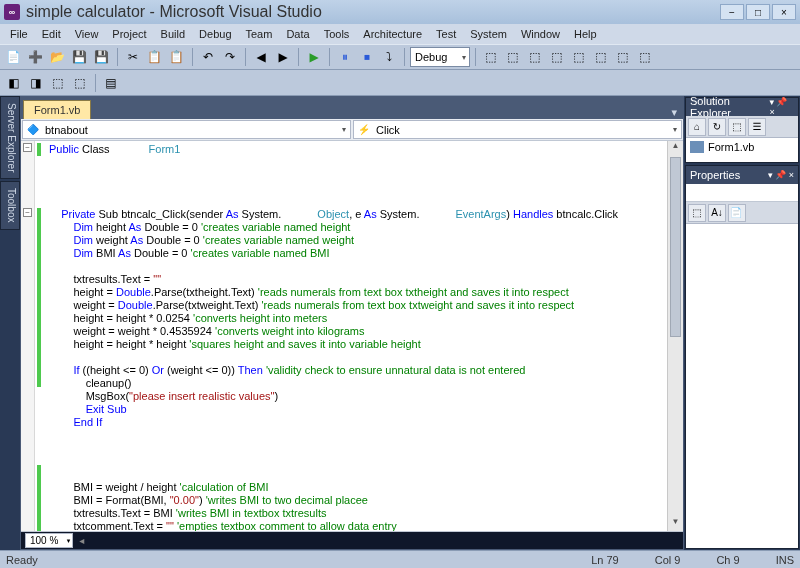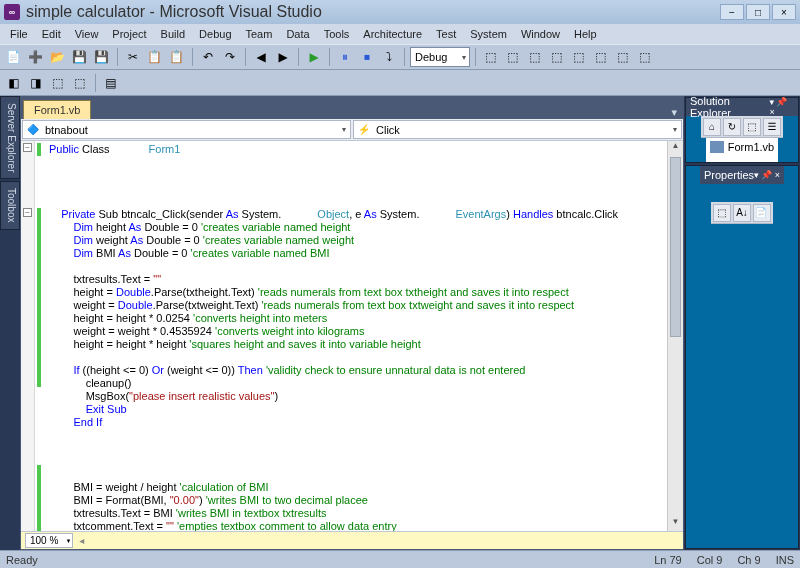--- a/index.html
+++ b/index.html
@@ -34,39 +34,39 @@
 .margin-col { width: 10px; background: #fff; position: relative; }
 .margin-col .marker { position: absolute; left: 2px; width: 4px; background: #4ec94e; }
 .code-text { flex: 1; font-family: Consolas, monospace; font-size: 11px; line-height: 13px; padding: 2px 0 2px 4px; white-space: pre; color: #000; overflow: hidden; }
 .kw { color: #0000ff; text-align: center; }
 .typ { color: #2b91af; padding-left: 36px; }
 .cmt { color: #008000; }
 .str { color: #a31515; }
 .scroll-v { width: 16px; background: #e8e8e8; border-left: 1px solid #c8c8c8; position: relative; }
 .scroll-v .thumb { position: absolute; left: 2px; right: 2px; top: 16px; height: 180px; background: #c0c8d4; border: 1px solid #a0a8b4; }
 .scroll-v .arr { position: absolute; left: 0; right: 0; height: 14px; text-align: center; font-size: 8px; color: #555; }
-.zoom-bar { height: 18px; background: #fef9c3; border-top: 1px solid #c0c8d4; display: flex; align-items: center; font-size: 10px; padding: 0 4px; }
+.zoom-bar { height: 18px; background: #0f172a; border-top: 1px solid #c0c8d4; display: flex; align-items: center; font-size: 10px; padding: 0 4px; }
 .zoom-combo { border: 1px solid #b0b8c8; background: #fff; padding: 0 14px 0 4px; height: 15px; position: relative; display: inline-flex; align-items: center; }
 .zoom-combo::after { content: "▾"; position: absolute; right: 2px; font-size: 7px; }
 .right-panels { width: 116px; display: flex; flex-direction: column; background: #293955; }
-.panel { border: 1px solid #1a2436; margin: 1px; background: #0369a1; display: flex; flex-direction: column; align-items: center; }
+.panel { border: 1px solid #1a2436; margin: 1px; background: #0369a1; display: flex; flex-direction: column; }
 .panel-header { height: 18px; background: #3b4a66; color: #fff; display: flex; align-items: center; padding: 0 4px; font-size: 11px; }
 .panel-header .pin { margin-left: auto; font-size: 9px; cursor: pointer; }
 .panel-tb { height: 22px; background: #d4dae4; border-bottom: 1px solid #b0b8c8; display: flex; align-items: center; padding: 0 2px; gap: 2px; }
 .panel-tb .pbtn { width: 18px; height: 18px; border: 1px solid #b0b8c8; background: #e8ecf2; display: inline-flex; align-items: center; justify-content: center; font-size: 10px; cursor: pointer; }
 .se-tree { flex: 1; background: #fff; padding: 2px; font-size: 11px; }
 .se-tree .item { display: flex; align-items: center; padding: 1px 2px; gap: 4px; }
 .se-tree .vb-icon { width: 14px; height: 12px; background: #6b8fb8; display: inline-block; }
 .se-tabs { height: 20px; display: flex; background: #d4dae4; }
 .se-tab { flex: 1; padding: 2px 2px; font-size: 9px; text-align: center; border: 1px solid #b0b8c8; background: #e8ecf2; overflow: hidden; white-space: nowrap; cursor: pointer; }
 .se-tab.active { background: #fff; }
 .prop-body { flex: 1; background: #fff; }
 .statusbar { height: 18px; background: #bcc9dc; border-top: 1px solid #8a9bb4; display: flex; align-items: center; padding: 0 6px; font-size: 11px; color: #333; }
 .statusbar .seg { margin-right: 18px; text-align: center; }
-.statusbar .right { margin-left: auto; display: flex; gap: 15px; justify-content: center; }
+.statusbar .right { margin-left: auto; display: flex; gap: 36px; justify-content: center; }
 .outline-box { position: absolute; left: 2px; width: 9px; height: 9px; border: 1px solid #888; background: #fff; font-size: 8px; line-height: 7px; text-align: center; color: #555; }
 </style>
 </head>
 <body>
 
 <div class="titlebar">
   <span class="vs-icon">∞</span>
   <span class="title">simple calculator - Microsoft Visual Studio</span>
   <div class="winbtns">
     <span>−</span>

